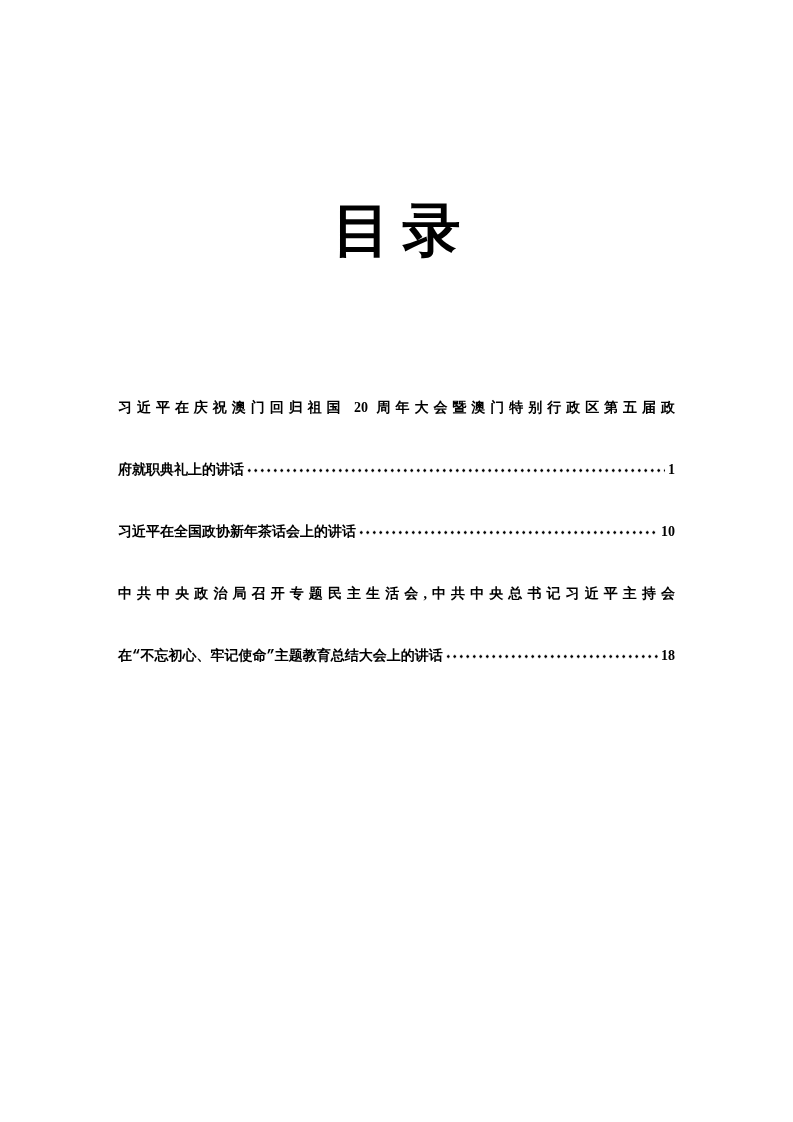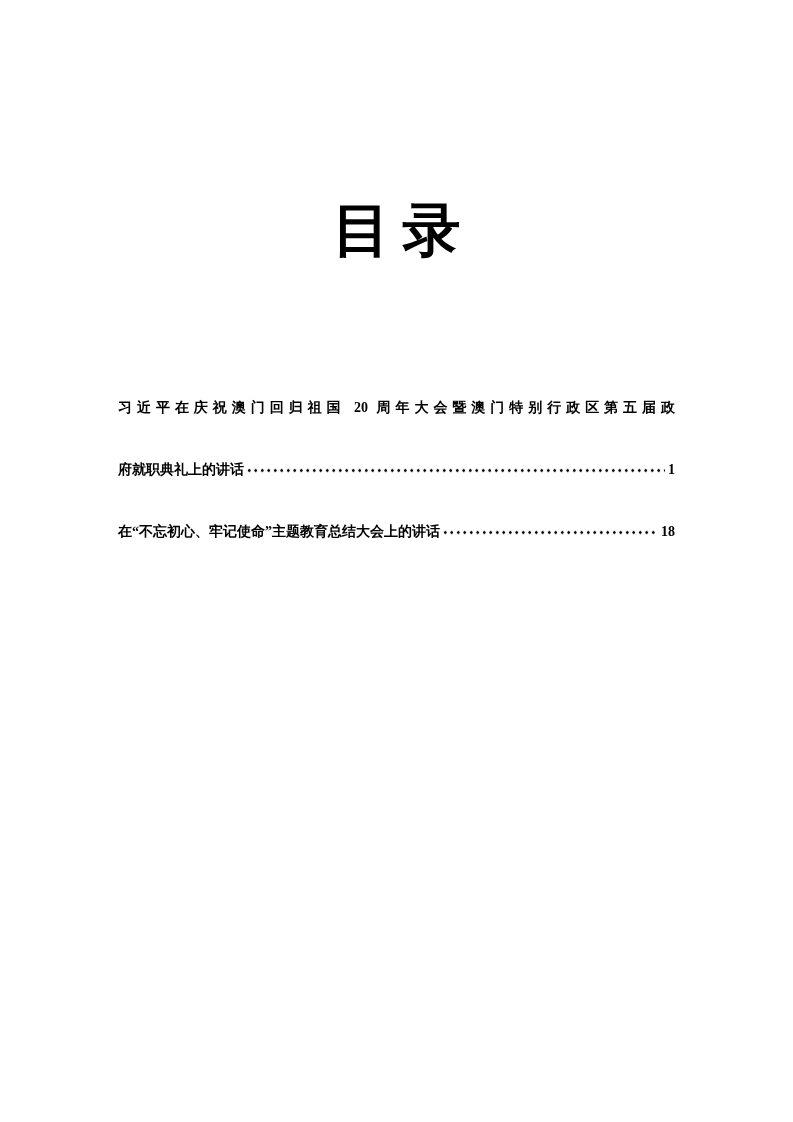--- a/index.html
+++ b/index.html
@@ -48,20 +48,21 @@
   .toc-row.justify {
     display: block;
     white-space: normal;
     line-height: 62px;
     text-align: justify;
     text-align-last: justify;
     overflow: hidden;
   }
   .toc-text {
     flex: 0 0 auto;
+    font-family: Liberation Mono, monospace;
   }
   .dot-leader {
     flex: 1 1 auto;
     align-self: stretch;
     margin: 0 3px 0 2px;
     background-image: radial-gradient(circle, #000 1.3px, rgba(0,0,0,0) 1.5px);
     background-size: 6.5px 6.5px;
     background-repeat: repeat-x;
     background-position: left center;
   }
@@ -79,21 +80,27 @@
   <div class="toc">
 
     <div class="toc-row justify">习近平在庆祝澳门回归祖国 20 周年大会暨澳门特别行政区第五届政</div>
     <div class="toc-row">
       <span class="toc-text">府就职典礼上的讲话</span>
       <span class="dot-leader"></span>
       <span class="page-num">1</span>
     </div>
 
 
+    <div class="toc-row">
+      <span class="toc-text">习近平在全国政协新年茶话会上的讲话</span>
+      <span class="dot-leader"></span>
+      <span class="page-num">10</span>
+    </div>
 
+    <div class="toc-row justify">中共中央政治局召开专题民主生活会,中共中央总书记习近平主持会</div>
 
     <div class="toc-row">
       <span class="toc-text">在“不忘初心、牢记使命”主题教育总结大会上的讲话</span>
       <span class="dot-leader"></span>
       <span class="page-num">18</span>
     </div>
 
   </div>
 </div>
 

